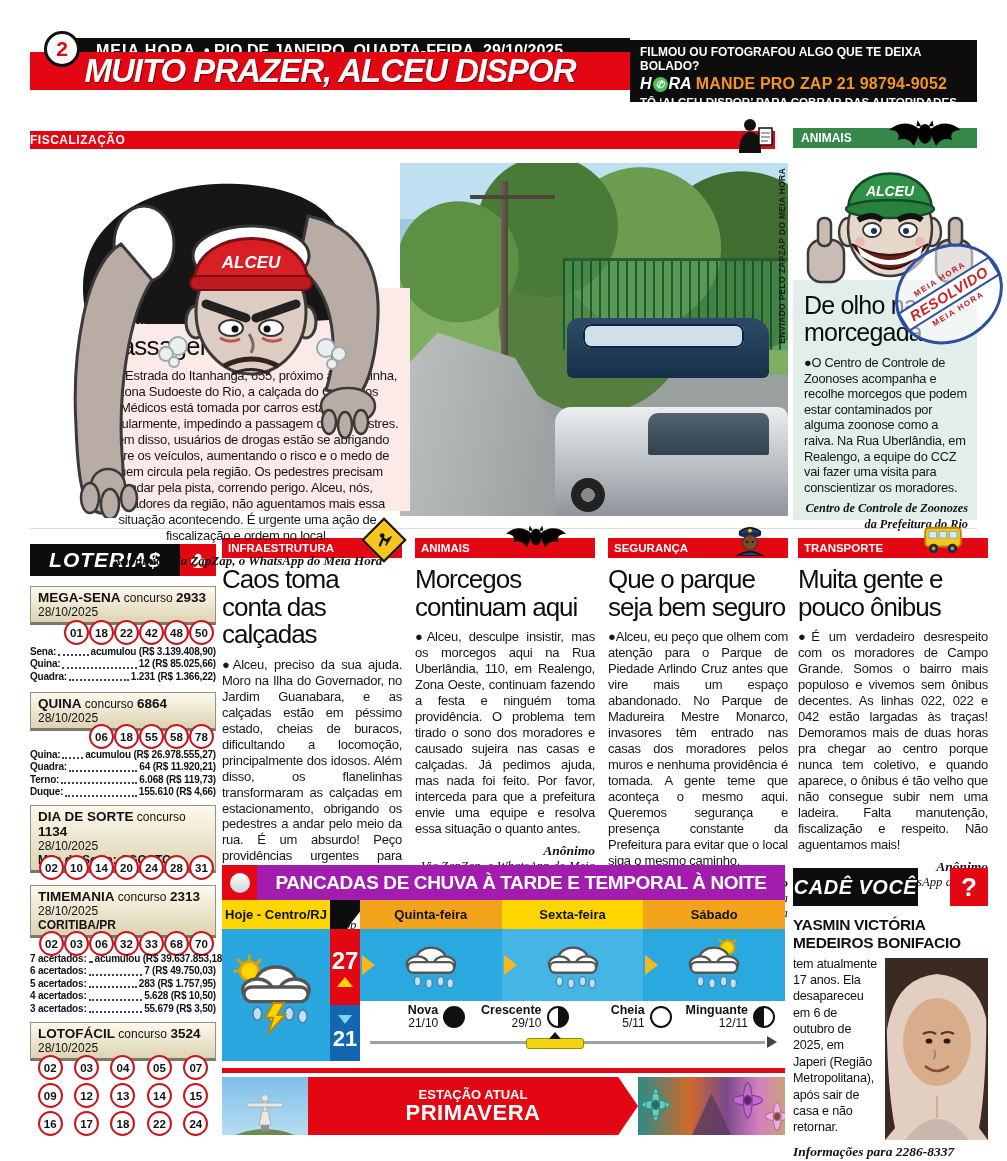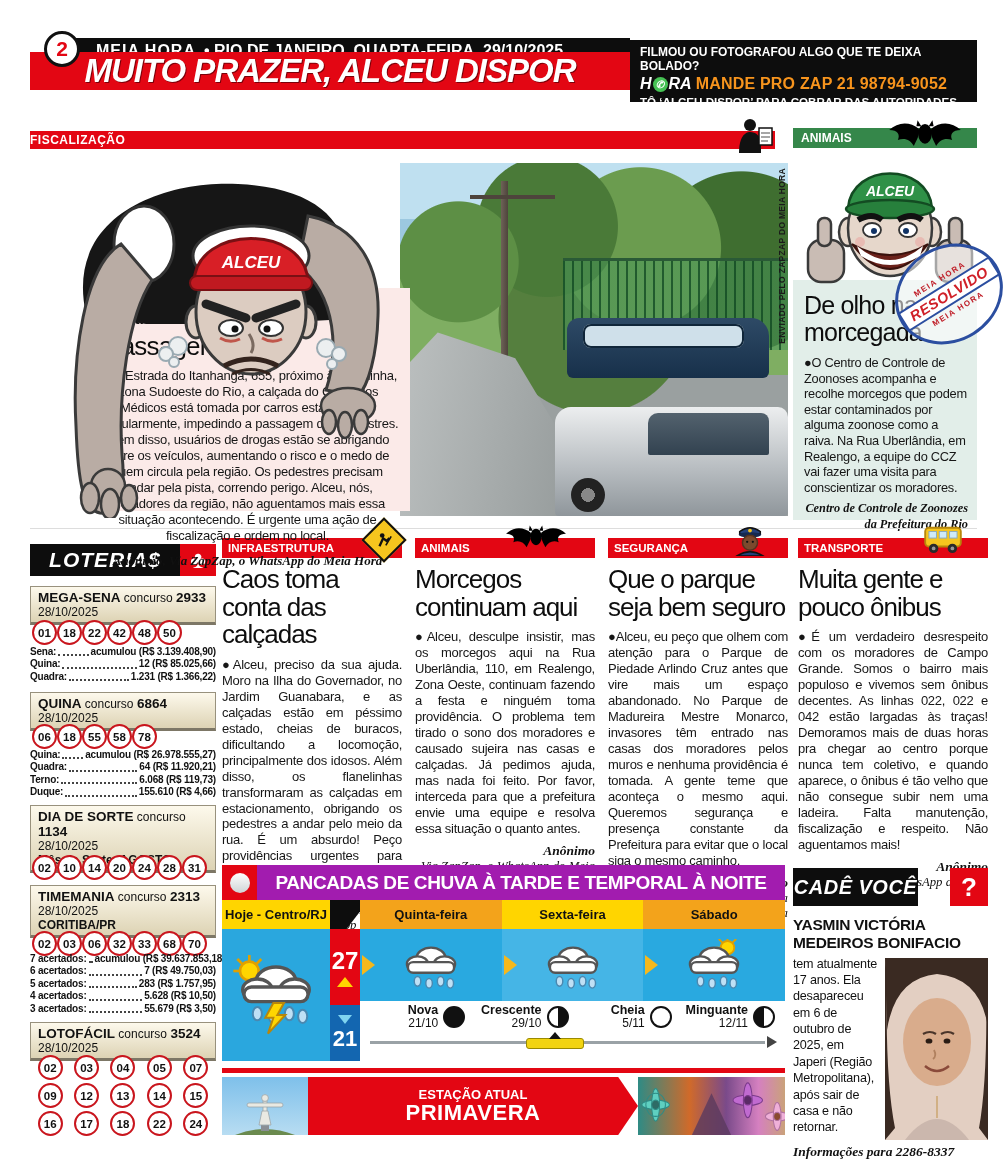--- a/index.html
+++ b/index.html
@@ -92,21 +92,21 @@
   
   .lot-header{position:absolute;left:30px;top:544px;width:186px;height:32px;background:#0d0d0d;display:flex;}
   .lot-title{flex:1;color:#fff;font-weight:bold;font-style:italic;font-size:21px;text-align:center;line-height:32px;letter-spacing:1px;}
   .clover{width:36px;background:#e30613;color:#fff;font-size:24px;display:flex;align-items:center;justify-content:center;}
   .lot-box{position:absolute;left:30px;width:186px;background:linear-gradient(#fdf9ec,#ddd3b4);
     border:1px solid #98917d;border-bottom:3px solid #7d7766;box-sizing:border-box;padding:3px 7px;}
   .lot-box .l1{font-size:12px;}
   .lot-box .l1 b{font-size:13.5px;}
   .lot-box .l2{font-size:12px;}
   .lot-box .l3{font-size:12px;font-weight:bold;}
-  .balls{position:absolute;left:30px;width:186px;display:flex;justify-content:flex-start;padding:0 2px;box-sizing:border-box;}
+  .balls{position:absolute;left:30px;width:186px;display:flex;justify-content:flex-end;padding:0 2px;box-sizing:border-box;}
   .ball{width:21px;height:21px;border-radius:50%;border:2px solid #c9151d;background:#fff;
     font-weight:bold;font-size:11.5px;display:inline-flex;align-items:center;justify-content:center;color:#111;}
   .balls-grid{position:absolute;left:30px;width:186px;display:grid;grid-template-columns:repeat(5,1fr);
     row-gap:3px;justify-items:center;padding:0 2px;box-sizing:border-box;}
   .prizes{position:absolute;left:30px;width:186px;}
   .prize-row{display:flex;align-items:flex-end;font-size:10px;font-weight:bold;line-height:1.24;letter-spacing:-0.2px;}
   .prize-row .pl{white-space:nowrap;}
   .prize-row .dots{flex:1;border-bottom:2px dotted #444;margin:0 2px 2px 2px;min-width:4px;}
   .prize-row .pv{white-space:nowrap;}
 

